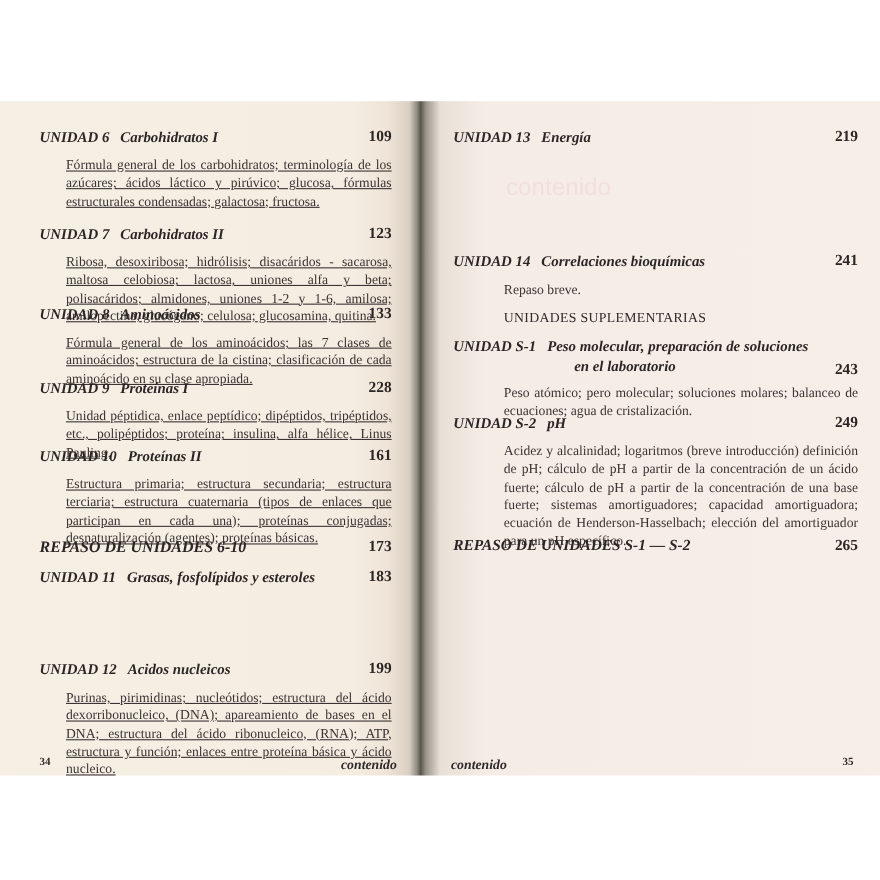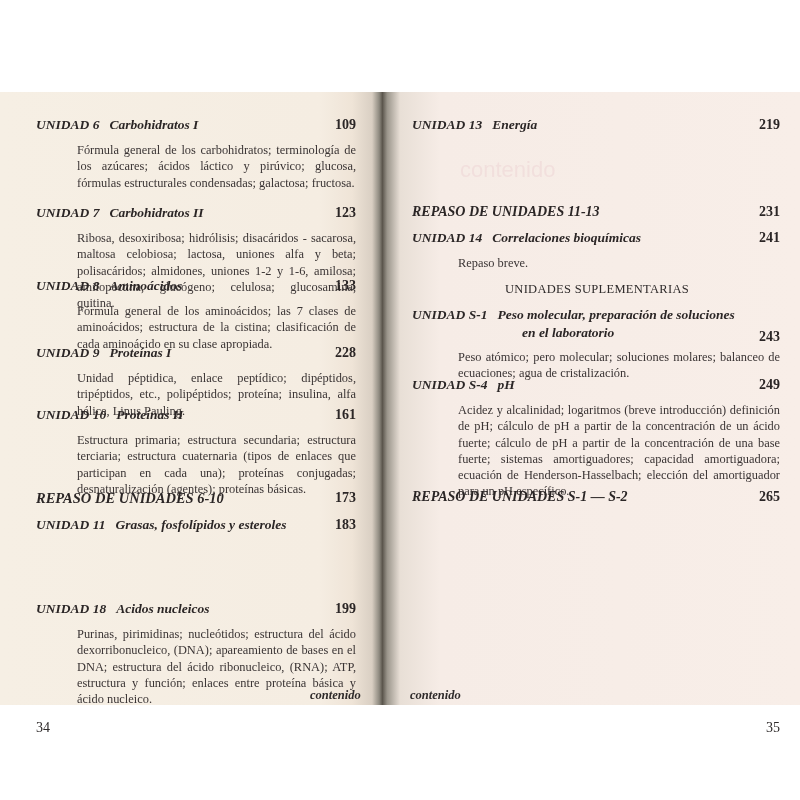--- a/index.html
+++ b/index.html
@@ -10,25 +10,25 @@
   .page { position:absolute; top:0; height:613px; }
   .left { left:0; width:385px; }
   .right { left:400px; width:400px; }
   .entry { position:absolute; }
   .head { position:relative; font-weight:bold; font-style:italic; font-size:13.5px; white-space:nowrap; color:#2b2626; }
   .head .num { margin-right:10px; font-style:italic; }
   .head .ttl { font-style:italic; }
   .pg { position:absolute; right:0; top:0; font-weight:bold; font-style:normal; font-size:14px; }
   .desc { font-size:12.4px; line-height:16.3px; text-align:justify; margin-top:9px; color:#3a3434; }
   .left .entry { left:36px; width:320px; }
-  .left .desc { margin-left:41px; }
+  .left .desc { margin-left:24px;text-decoration:underline; }
   .right .entry { left:12px; width:368px; }
   .right .desc { margin-left:46px; }
-  .suphead { position:absolute; left:58px; font-size:12.5px; letter-spacing:0.3px;margin-left:47px; }
-  .footer-num { position:absolute; font-weight:normal; font-size:14px;margin-top:33px; }
+  .suphead { position:absolute; left:58px; font-size:12.5px; letter-spacing:0.3px; }
+  .footer-num { position:absolute; font-weight:bold; font-size:10px; }
   .footer-word { position:absolute; font-weight:bold; font-style:italic; font-size:12.5px; }
   .ghost { position:absolute; font-family:"Liberation Sans",sans-serif; font-size:22px; color:#efd7d7; opacity:0.6; }
 </style>
 </head>
 <body>
 
 <div class="spread">
 
   <div class="ghost" style="left:460px;top:65px;">contenido</div>
 
@@ -53,46 +53,43 @@
       <div class="head"><span>UNIDAD</span> <span class="num">10</span><span class="ttl">Proteínas II</span><span class="pg">161</span></div>
       <div class="desc">Estructura primaria; estructura secundaria; estructura terciaria; estructura cuaternaria (tipos de enlaces que participan en cada una); proteínas conjugadas; desnaturalización (agentes); proteínas básicas.</div>
     </div>
     <div class="entry" style="top:398px">
       <div class="head" style="font-size:14.5px"><span>REPASO DE UNIDADES 6-10</span><span class="pg">173</span></div>
     </div>
     <div class="entry" style="top:425px">
       <div class="head"><span>UNIDAD</span> <span class="num">11</span><span class="ttl">Grasas, fosfolípidos y esteroles</span><span class="pg">183</span></div>
     </div>
     <div class="entry" style="top:509px">
-      <div class="head"><span>UNIDAD</span> <span class="num">18</span><span class="ttl">Acidos nucleicos</span><span class="pg">199</span></div>
+      <div class="head"><span>UNIDAD</span> <span class="num">12</span><span class="ttl">Acidos nucleicos</span><span class="pg">199</span></div>
       <div class="desc">Purinas, pirimidinas; nucleótidos; estructura del ácido dexorribonucleico, (DNA); apareamiento de bases en el DNA; estructura del ácido ribonucleico, (RNA); ATP, estructura y función; enlaces entre proteína básica y ácido nucleico.</div>
     </div>
     <div class="footer-num" style="left:36px;top:595px">34</div>
     <div class="footer-word" style="left:310px;top:596px">contenido</div>
   </div>
 
   <div class="page right">
     <div class="entry" style="top:25px">
       <div class="head"><span>UNIDAD</span> <span class="num">13</span><span class="ttl">Energía</span><span class="pg">219</span></div>
-    </div>
-    <div class="entry" style="top:112px">
-      <div class="head" style="font-size:14px"><span>REPASO DE UNIDADES 11-13</span><span class="pg">231</span></div>
     </div>
     <div class="entry" style="top:138px">
       <div class="head"><span>UNIDAD</span> <span class="num">14</span><span class="ttl">Correlaciones bioquímicas</span><span class="pg">241</span></div>
       <div class="desc">Repaso breve.</div>
     </div>
     <div class="suphead" style="top:190px">UNIDADES SUPLEMENTARIAS</div>
     <div class="entry" style="top:215px">
       <div class="head"><span>UNIDAD</span> <span class="num">S-1</span><span class="ttl">Peso molecular, preparación de soluciones</span></div>
       <div class="head" style="margin-left:110px;margin-top:2px"><span class="ttl">en el laboratorio</span><span class="pg" style="top:4px">243</span></div>
       <div class="desc" style="margin-top:8px">Peso atómico; pero molecular; soluciones molares; balanceo de ecuaciones; agua de cristalización.</div>
     </div>
     <div class="entry" style="top:285px">
-      <div class="head"><span>UNIDAD</span> <span class="num">S-4</span><span class="ttl">pH</span><span class="pg">249</span></div>
+      <div class="head"><span>UNIDAD</span> <span class="num">S-2</span><span class="ttl">pH</span><span class="pg">249</span></div>
       <div class="desc">Acidez y alcalinidad; logaritmos (breve introducción) definición de pH; cálculo de pH a partir de la concentración de un ácido fuerte; cálculo de pH a partir de la concentración de una base fuerte; sistemas amortiguadores; capacidad amortiguadora; ecuación de Henderson-Hasselbach; elección del amortiguador para un pH específico.</div>
     </div>
     <div class="entry" style="top:397px">
       <div class="head" style="font-size:14px"><span>REPASO DE UNIDADES S-1 — S-2</span><span class="pg">265</span></div>
     </div>
     <div class="footer-word" style="left:10px;top:596px">contenido</div>
     <div class="footer-num" style="left:366px;top:595px">35</div>
   </div>
 </div>
 

